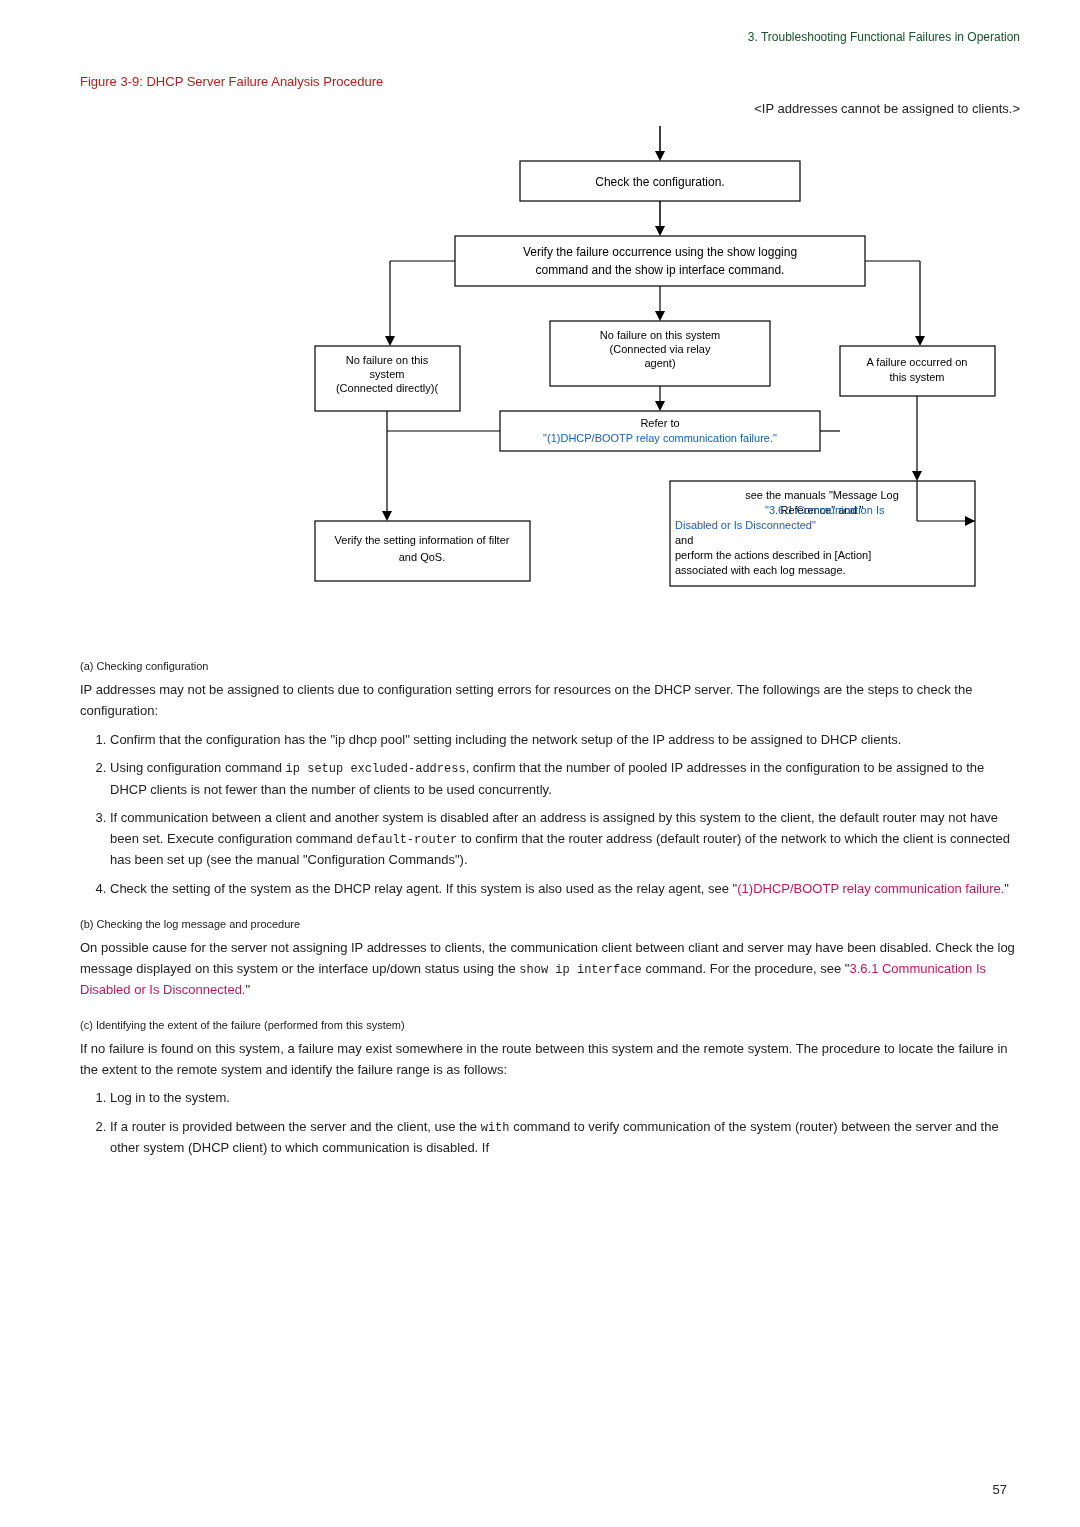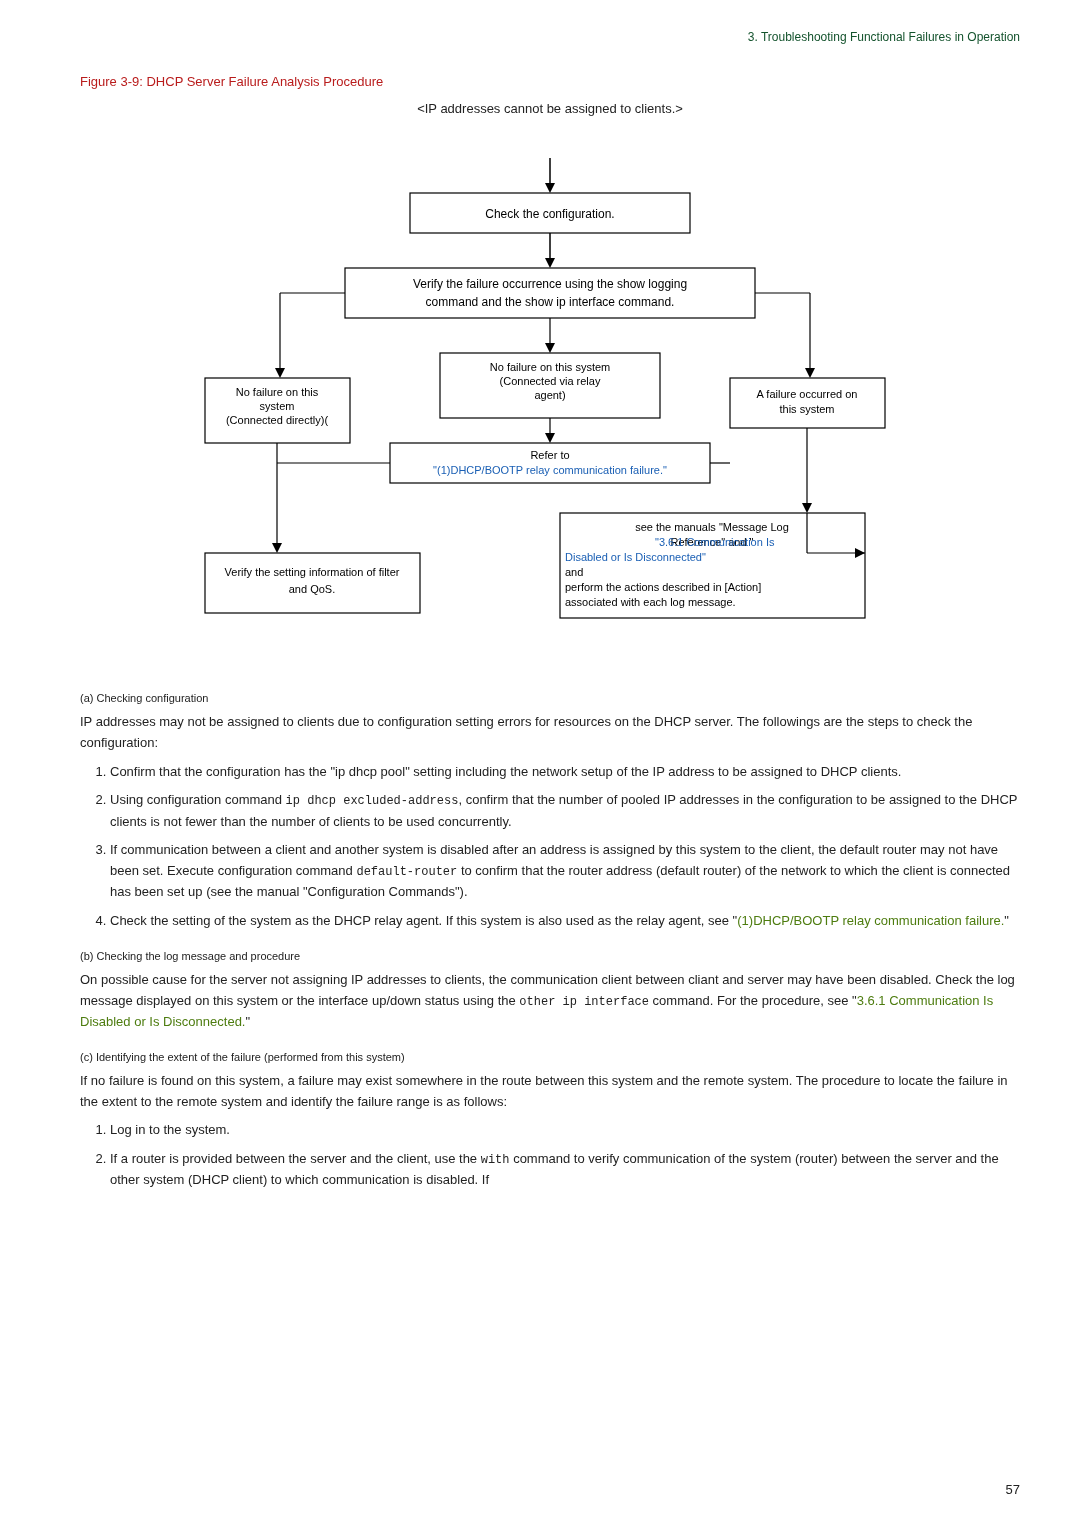--- a/index.html
+++ b/index.html
@@ -23,24 +23,23 @@
 
     .figure-title {
       font-size: 13px;
       margin-bottom: 12px;
       color: #b91c1c;
     }
 
     .diagram-container {
       display: flex;
       flex-direction: column;
-      align-items: center;
+      align-items: flex-end;
       margin-bottom: 24px;
       position: relative;
-      gap: 32px;
     }
 
     .diagram-subtitle {
       font-size: 13px;
       margin-bottom: 10px;
       text-align: center;
     }
 
     
     .flowchart-svg {
@@ -73,28 +72,28 @@
       margin-bottom: 8px;
     }
 
     code, .code {
       font-family: 'Courier New', monospace;
       font-size: 12px;
       background: none;
     }
 
     .link-blue {
-      color: #4d7c0f;
+      color: #be185d;
       text-decoration: none;
     }
 
     .page-number {
       position: absolute;
       bottom: 30px;
-      right: 60px;
+      right: 73px;
       font-size: 13px;
     }
   </style>
 </head>
 <body>
 
 <div class="header-right">
   <span>3.   Troubleshooting Functional Failures in Operation</span>
 </div>
 
@@ -185,35 +184,35 @@
 <p class="section-heading">
   <span>(a)   Checking configuration</span>
 </p>
 <p class="body-text">IP addresses may not be assigned to clients due to configuration setting errors for resources on the DHCP server. The followings are the steps to check the configuration:</p>
 
 <ol class="main-list">
   <li>
     Confirm that the configuration has the "ip dhcp pool" setting including the network setup of the IP address to be assigned to DHCP clients.
   </li>
   <li>
-    Using configuration command <span class="code">ip dhcp excluded-address</span>, confirm that the number of pooled IP addresses in the configuration to be assigned to the DHCP clients is not fewer than the number of clients to be used concurrently.
+    Using configuration command <span class="code">ip setup excluded-address</span>, confirm that the number of pooled IP addresses in the configuration to be assigned to the DHCP clients is not fewer than the number of clients to be used concurrently.
   </li>
   <li>
     If communication between a client and another system is disabled after an address is assigned by this system to the client, the default router may not have been set. Execute configuration command <span class="code">default-router</span> to confirm that the router address (default router) of the network to which the client is connected has been set up (see the manual "Configuration Commands").
   </li>
   <li>
     Check the setting of the system as the DHCP relay agent. If this system is also used as the relay agent, see "<a class="link-blue">(1)DHCP/BOOTP relay communication failure.</a>"
   </li>
 </ol>
 
 <p class="section-heading">
   <span>(b)   Checking the log message and procedure</span>
 </p>
 <p class="body-text">
-  On possible cause for the server not assigning IP addresses to clients, the communication client between cliant and server may have been disabled. Check the log message displayed on this system or the interface up/down status using the <span class="code">other ip interface</span> command. For the procedure, see "<a class="link-blue">3.6.1 Communication Is Disabled or Is Disconnected.</a>"
+  On possible cause for the server not assigning IP addresses to clients, the communication client between cliant and server may have been disabled. Check the log message displayed on this system or the interface up/down status using the <span class="code">show ip interface</span> command. For the procedure, see "<a class="link-blue">3.6.1 Communication Is Disabled or Is Disconnected.</a>"
 </p>
 
 <p class="section-heading">
   <span>(c)   Identifying the extent of the failure (performed from this system)</span>
 </p>
 <p class="body-text">If no failure is found on this system, a failure may exist somewhere in the route between this system and the remote system. The procedure to locate the failure in the extent to the remote system and identify the failure range is as follows:</p>
 
 <ol class="main-list">
   <li>
     Log in to the system.

